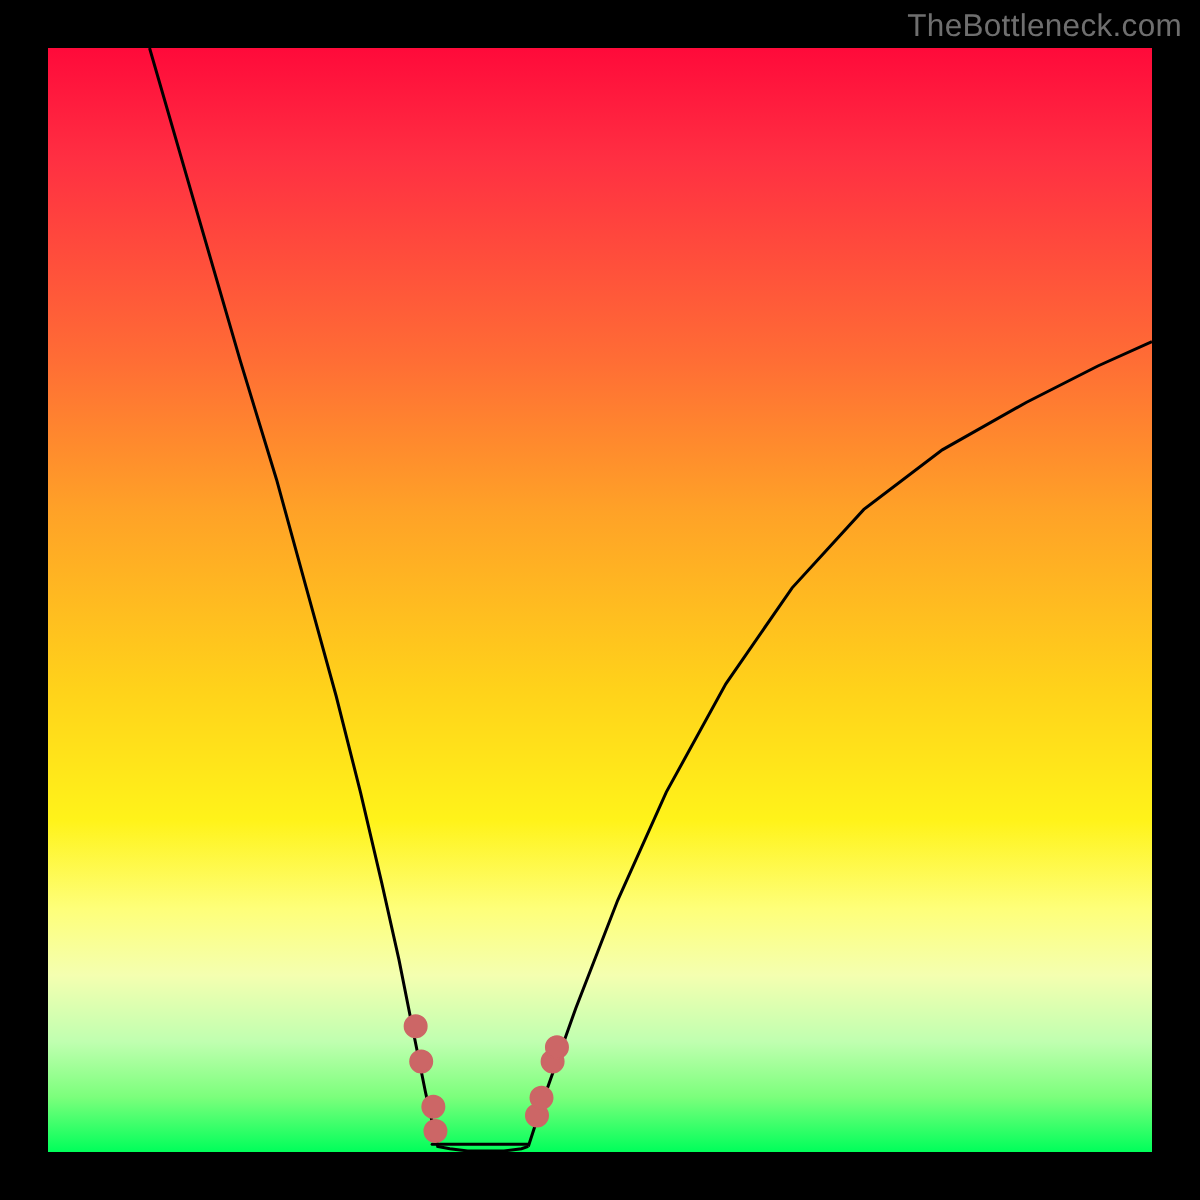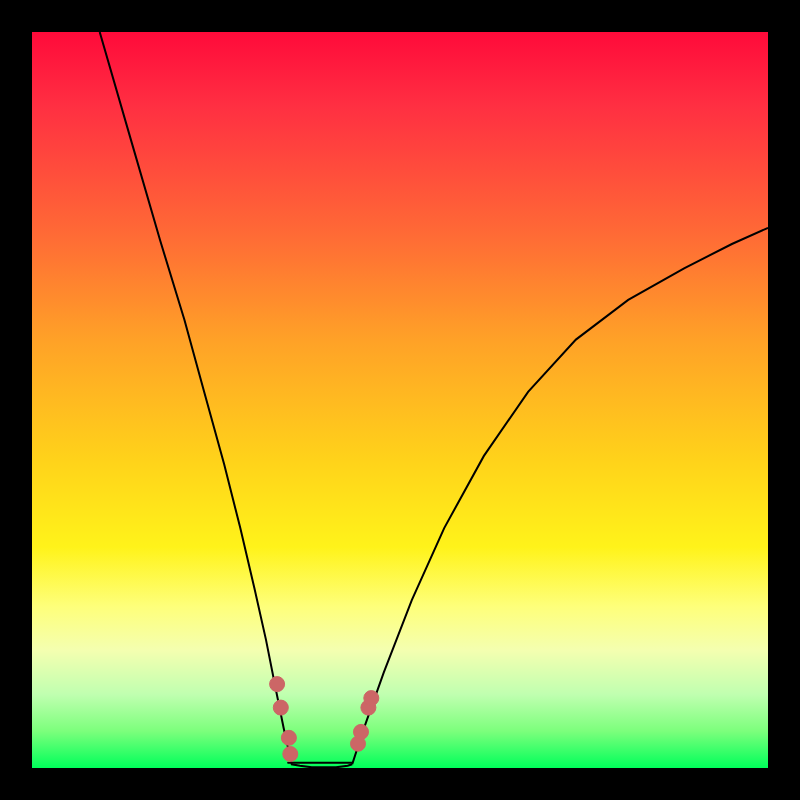--- a/index.html
+++ b/index.html
@@ -69,20 +69,21 @@
     fill: none;
     stroke: #cc6666;
     stroke-width: 14;
     stroke-linecap: round;
   }
 </style>
 </head>
 <body>
 
 <div class="outer">
+  <div class="wm">TheBottleneck.com</div>
   <div class="plot">
     <svg class="curve" viewBox="0 0 736 736">
       <path id="path-left" d="M67.7 0.0 L100.1 111.9 L128.1 208.3 L152.4 287.8 L172.2 359.9 L192.1 432.0 L208.3 496.1 L222.3 555.7 L234.0 607.9 L244.4 660.2 L251.7 696.3 L259.8 732.3 L259.8 732.3 L267.9 733.8 L279.7 735.3 L292.2 735.3 L304.0 735.3 L315.7 733.8 L320.2 732.3"></path>
       <path id="path-right" d="M320.2 732.3 L331.9 696.3 L351.8 640.3 L379.8 568.2 L412.2 496.1 L451.9 423.9 L496.1 359.9 L543.9 307.6 L596.2 267.9 L652.1 236.3 L699.9 212.0 L736.0 195.8"></path>
       <path id="path-trough" class="trough" d="M 256.1 730.8 L 320.2 730.8"></path>
       <g id="markers">
           <circle cx="245.1" cy="652.1" r="7.5" class="marker"></circle>
           <circle cx="248.8" cy="675.6" r="7.5" class="marker"></circle>
           <circle cx="256.9" cy="705.8" r="7.5" class="marker"></circle>
           <circle cx="258.3" cy="722.0" r="7.5" class="marker"></circle>

